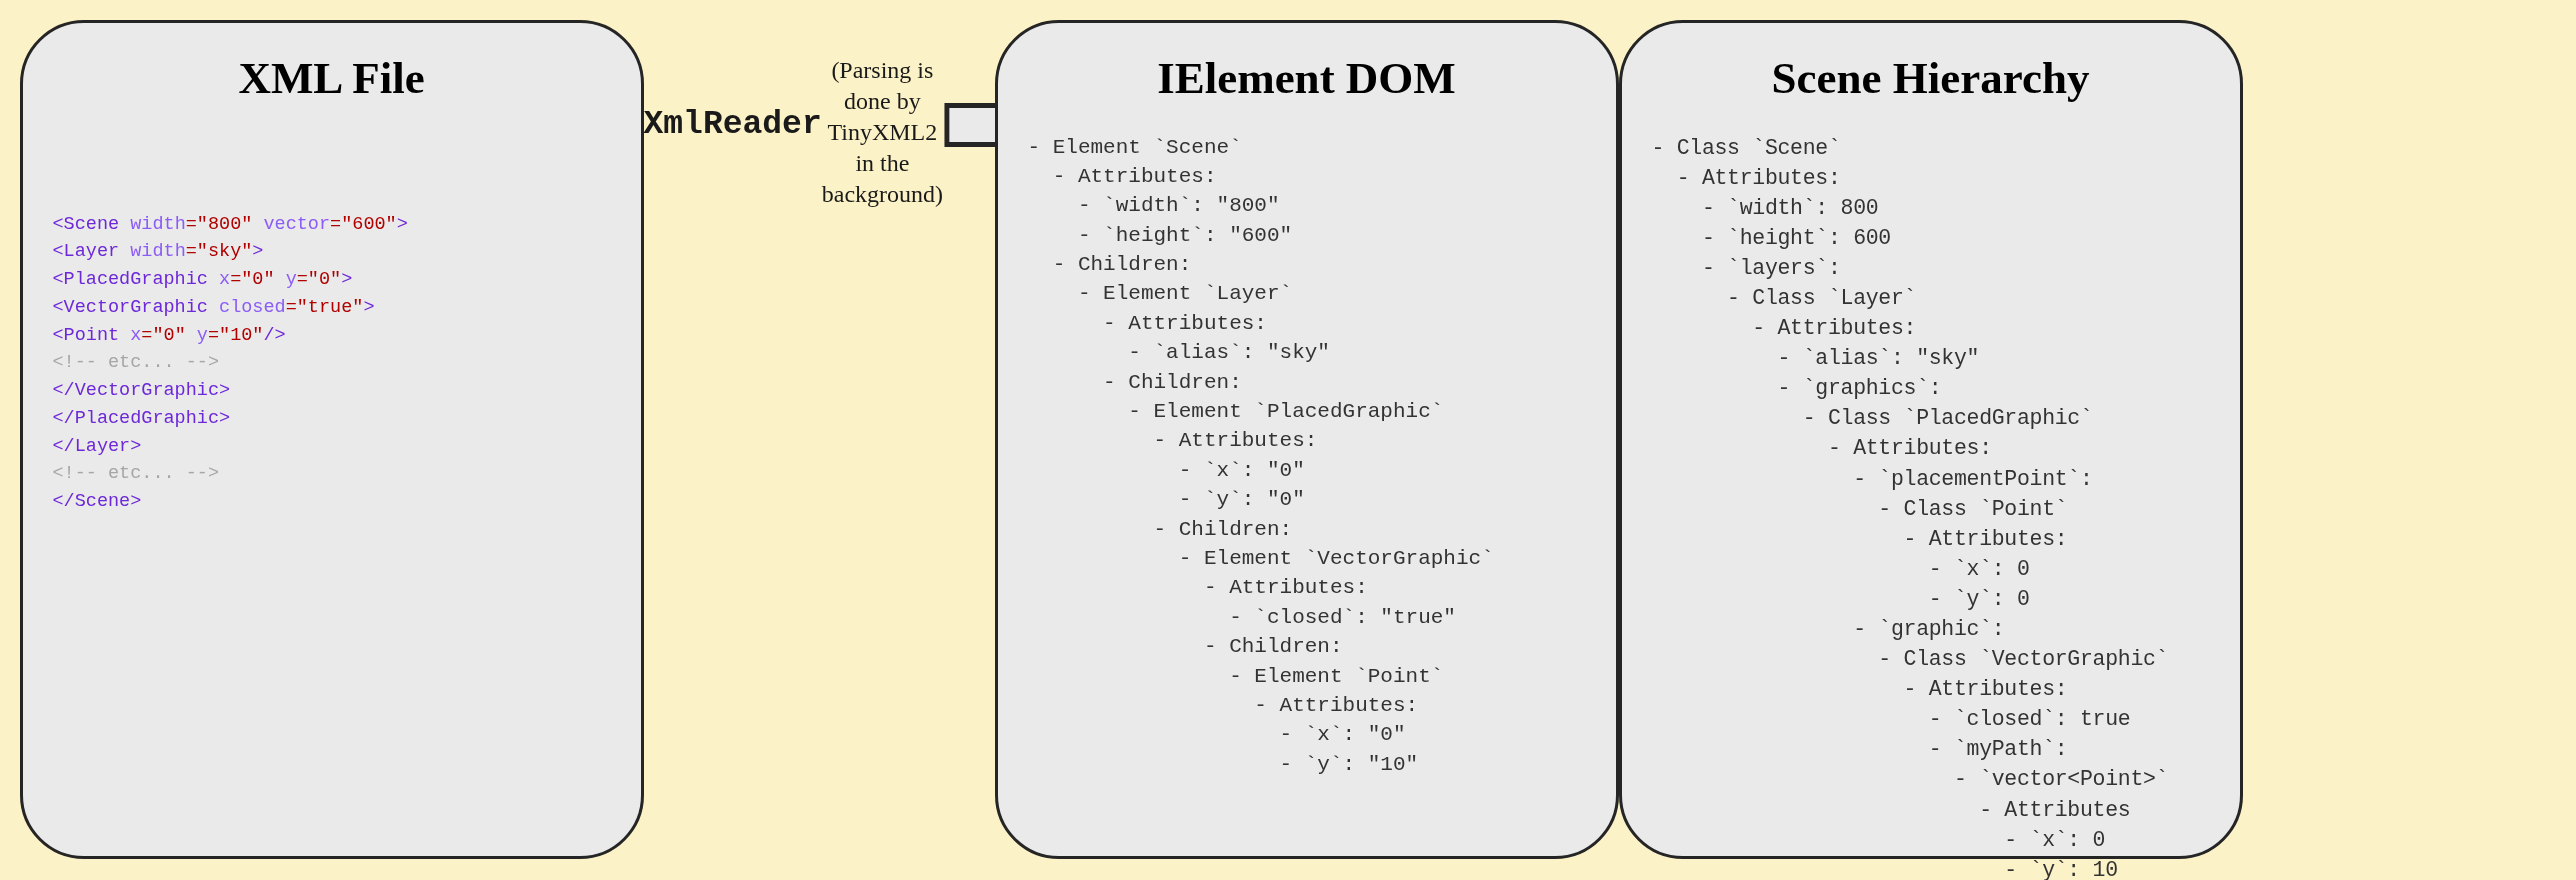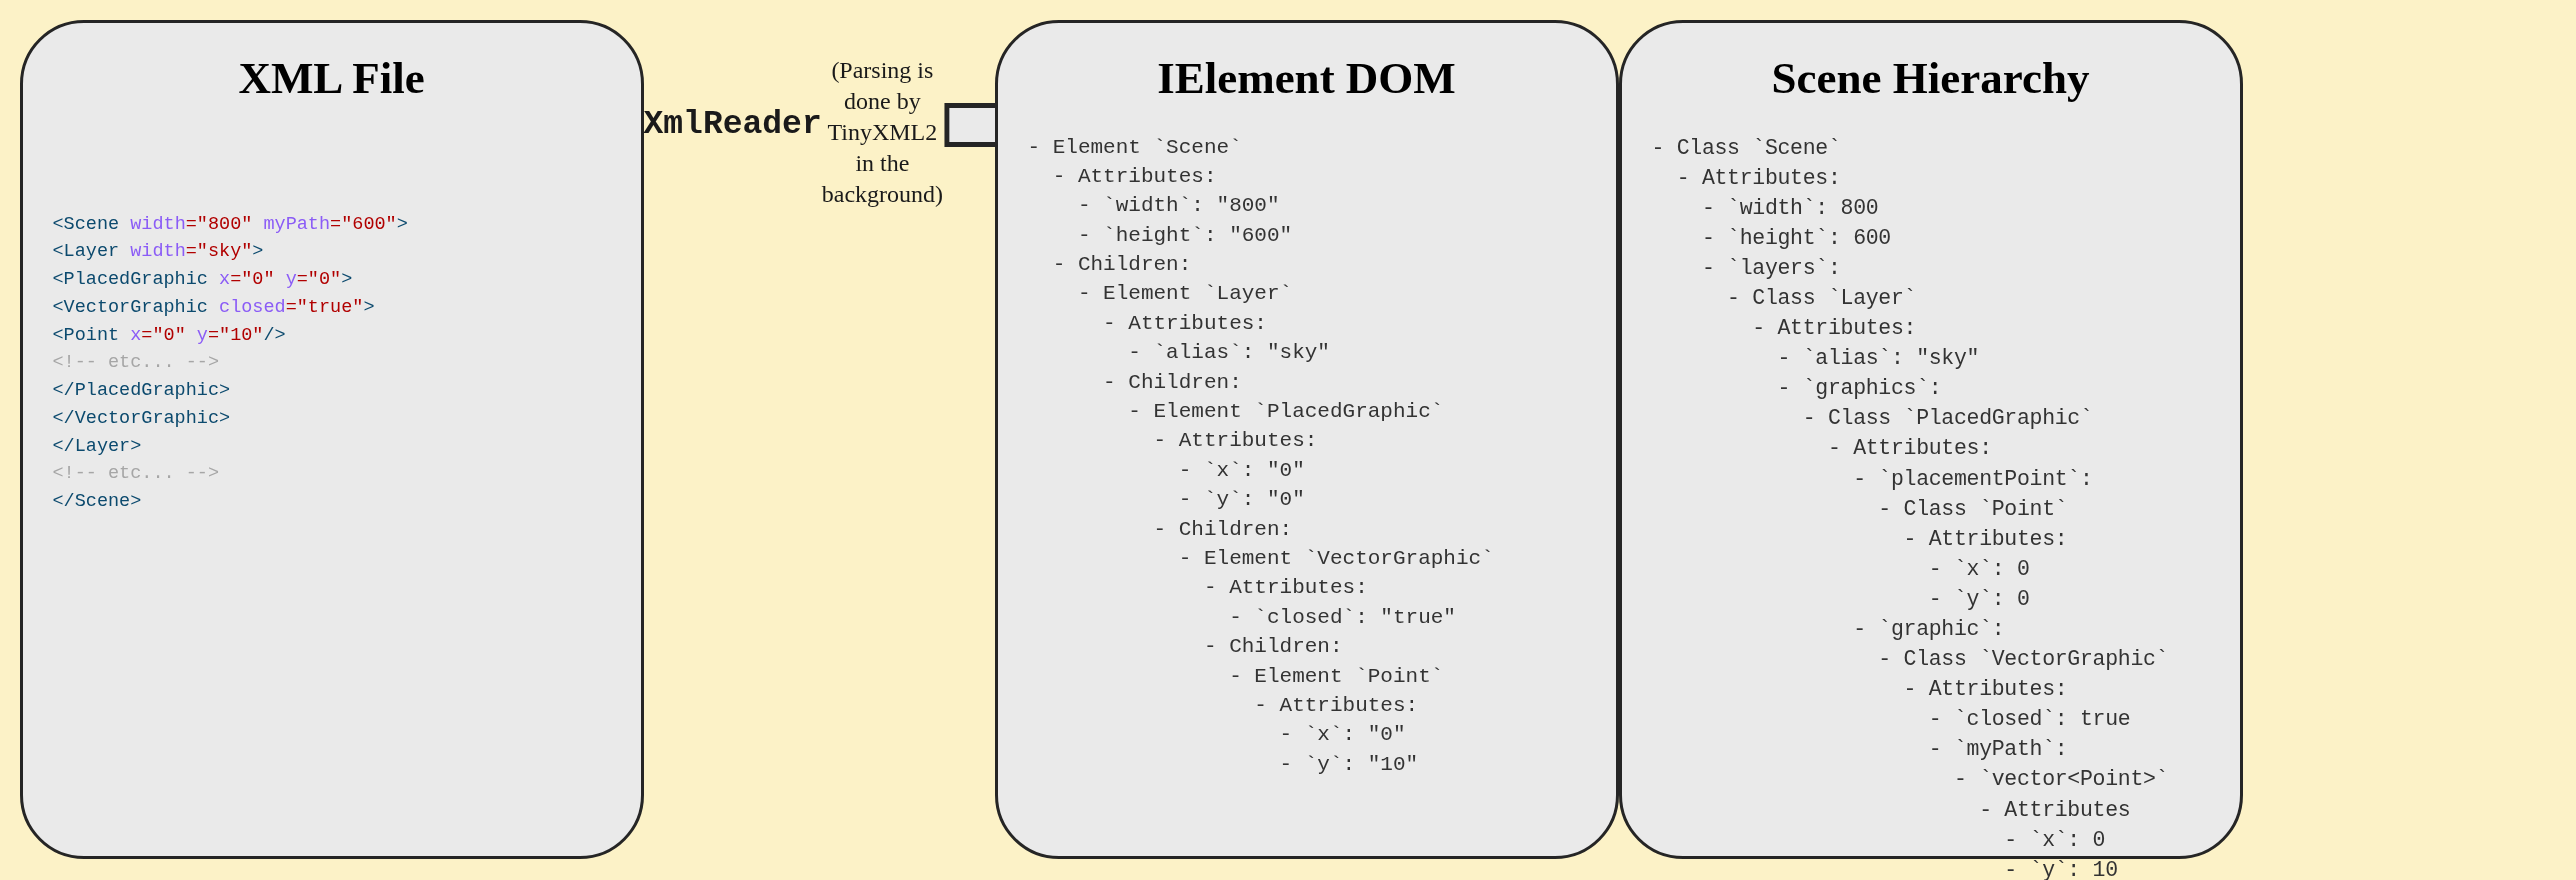--- a/index.html
+++ b/index.html
@@ -43,21 +43,21 @@
     color: #333;
   }
   .panel-scene .panel-content { font-size: 21.5px; letter-spacing: -0.3px; }
   .panel-dom .panel-content { font-size: 21px; }
   .xml-code {
     font-family: 'Courier New', monospace;
     font-size: 18.5px;
     line-height: 1.5;
     margin-top: 107px;
   }
-  .tag { color: #0c4a6e; }
+  .tag { color: #6d28d9; }
   .attr { color: #8b5cf6; }
   .val { color: #b10000; }
   .comment { color: #a6a6a6; }
   .connector {
     width: 351px;
     display: flex;
     flex-direction: row;
     align-items: center;
     padding-top: 19.5px;
   }
@@ -85,28 +85,28 @@
   .spacer-mid { height: 107px; }
 </style>
 </head>
 <body>
 
 <div class="diagram">
 
   <div class="panel panel-xml">
     <div class="panel-title">XML File</div>
     <div class="xml-code">
-<div><span class="tag">&lt;Scene </span><span class="attr">width</span><span class="val">="800" </span><span class="attr">myPath</span><span class="val">="600"</span><span class="tag">&gt;</span></div>
+<div><span class="tag">&lt;Scene </span><span class="attr">width</span><span class="val">="800" </span><span class="attr">vector</span><span class="val">="600"</span><span class="tag">&gt;</span></div>
 <div><span>  </span><span class="tag">&lt;Layer </span><span class="attr">width</span><span class="val">="sky"</span><span class="tag">&gt;</span></div>
 <div><span>    </span><span class="tag">&lt;PlacedGraphic </span><span class="attr">x</span><span class="val">="0" </span><span class="attr">y</span><span class="val">="0"</span><span class="tag">&gt;</span></div>
 <div><span>      </span><span class="tag">&lt;VectorGraphic </span><span class="attr">closed</span><span class="val">="true"</span><span class="tag">&gt;</span></div>
 <div><span>        </span><span class="tag">&lt;Point </span><span class="attr">x</span><span class="val">="0" </span><span class="attr">y</span><span class="val">="10"</span><span class="tag">/&gt;</span></div>
 <div><span>        </span><span class="comment">&lt;!-- etc... --&gt;</span></div>
+<div><span>      </span><span class="tag">&lt;/VectorGraphic&gt;</span></div>
 <div><span>    </span><span class="tag">&lt;/PlacedGraphic&gt;</span></div>
-<div><span>      </span><span class="tag">&lt;/VectorGraphic&gt;</span></div>
 <div><span>  </span><span class="tag">&lt;/Layer&gt;</span></div>
 <div><span>  </span><span class="comment">&lt;!-- etc... --&gt;</span></div>
 <div><span class="tag">&lt;/Scene&gt;</span></div>
     </div>
   </div>
 
   <div class="connector">
     <div class="conn-label">XmlReader</div>
     <div class="conn-note">(Parsing is done by TinyXML2 in the background)</div>
     <div class="arrow">

